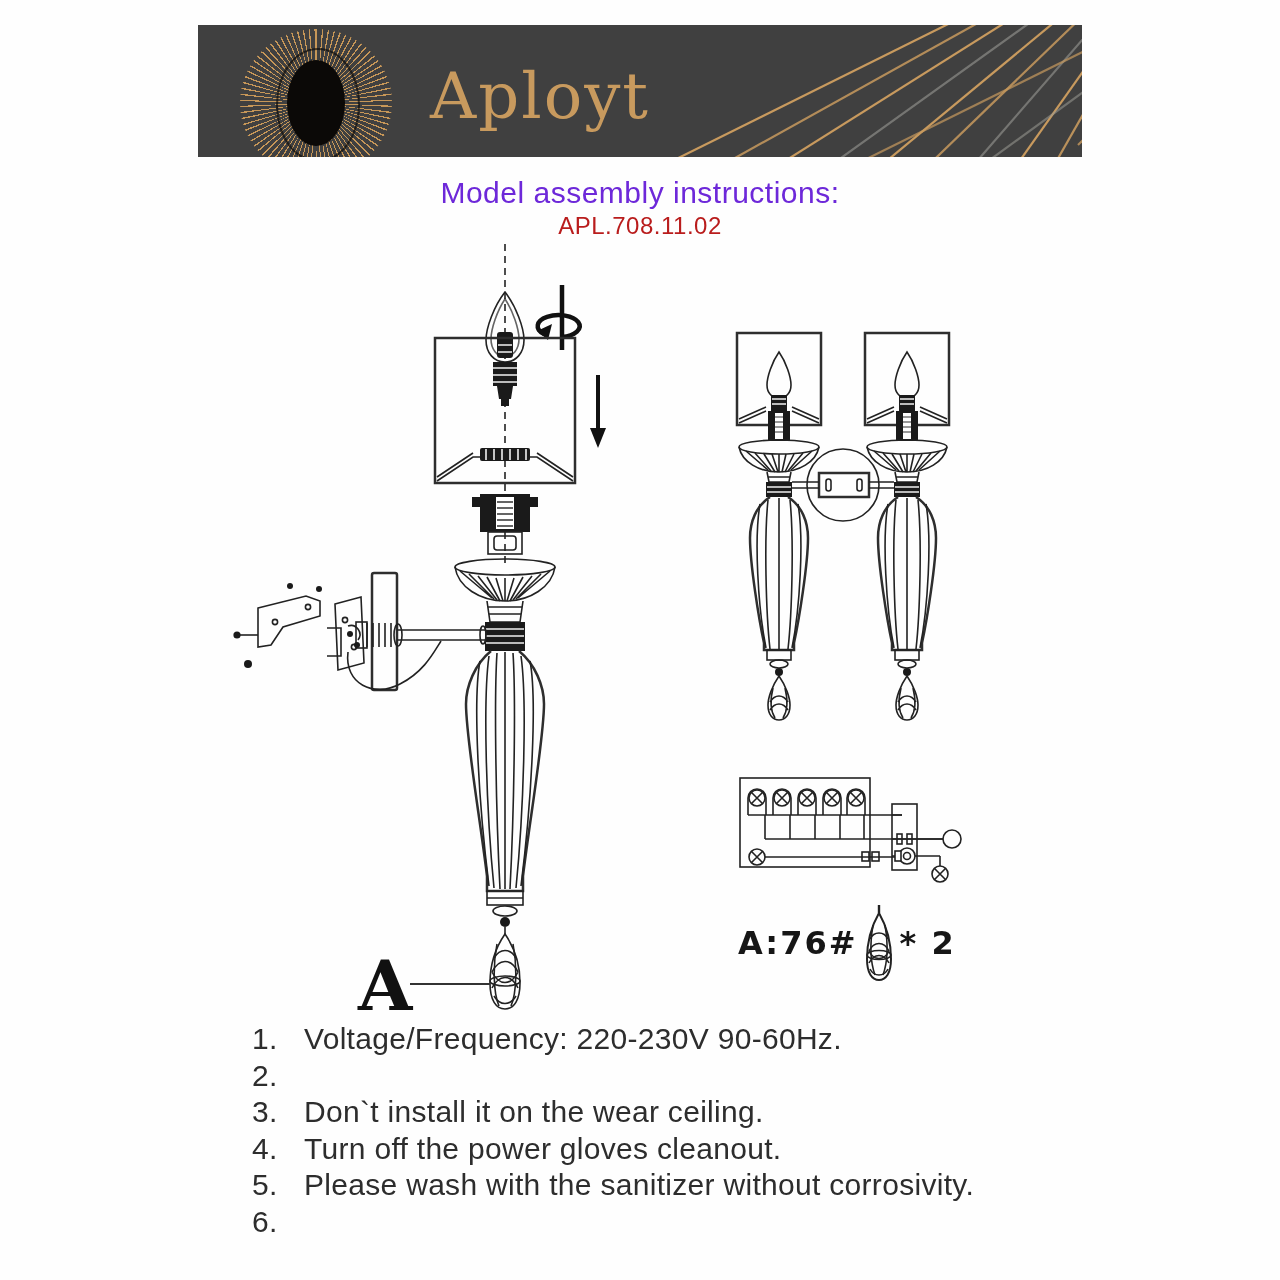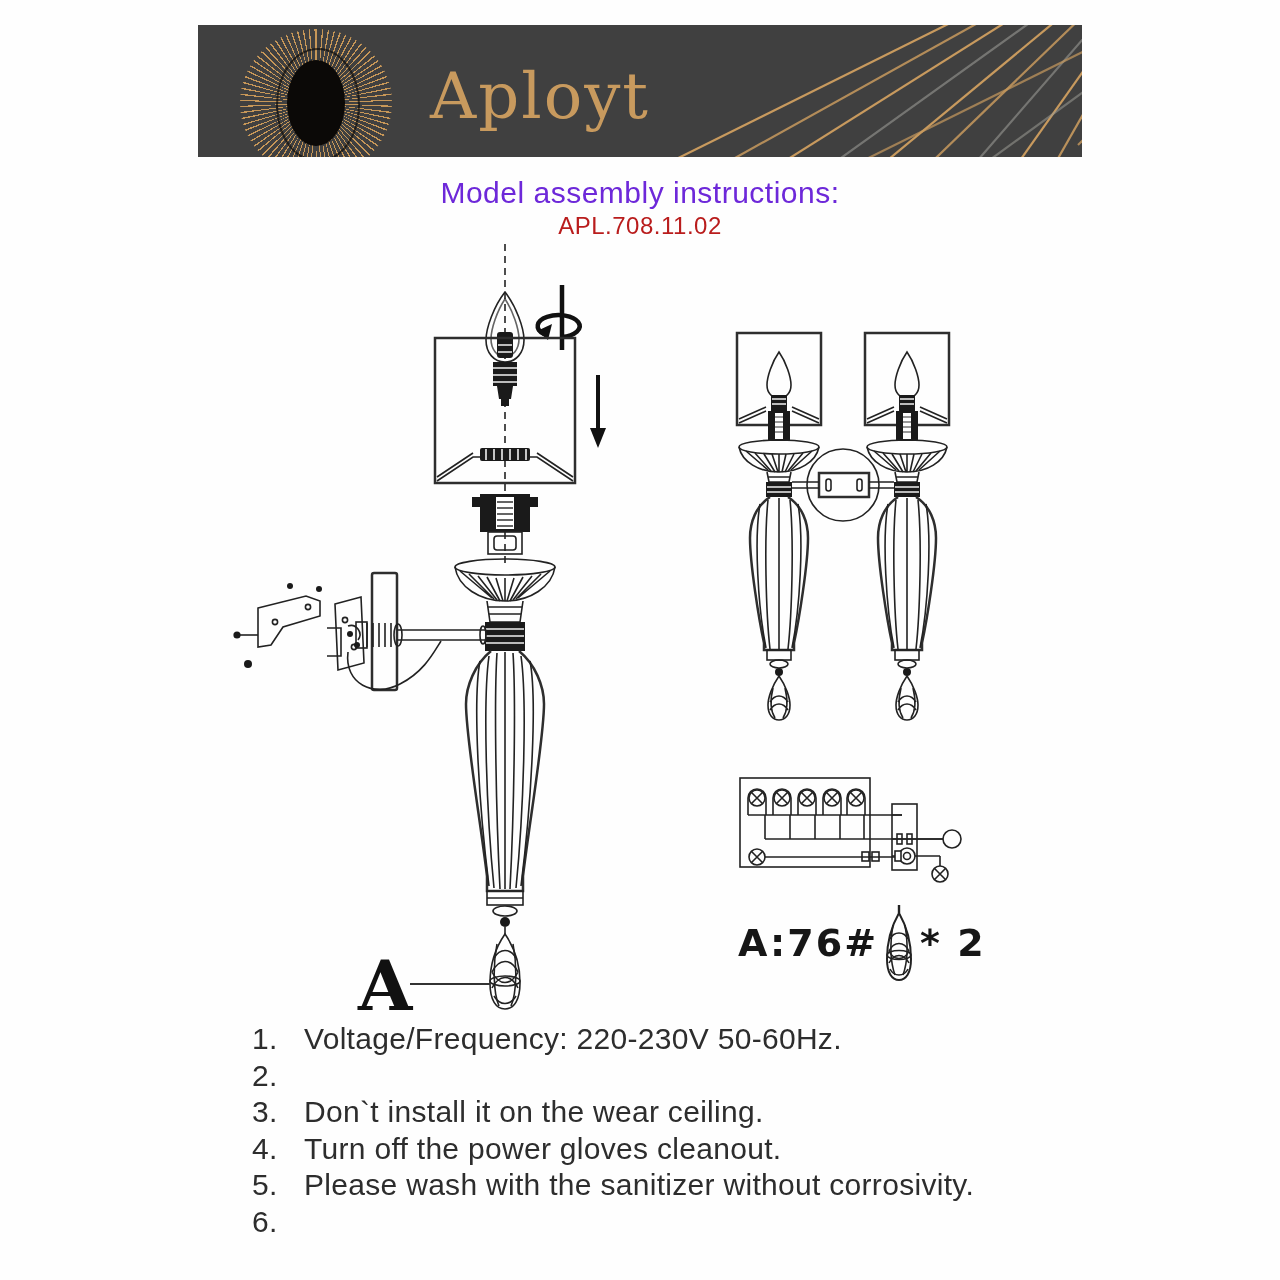--- a/index.html
+++ b/index.html
@@ -23,21 +23,21 @@
              font-size:24px;letter-spacing:.5px;color:#b91c1c;}
 
   
   .diagram{position:absolute;}
   svg .ln{stroke:#222;stroke-width:1.6;fill:none;}
   svg .thk{stroke:#2e2e2e;stroke-width:2.5;fill:none;}
   svg .fil{fill:#1a1a1a;stroke:none;}
 
   
   .note{position:absolute;left:738px;top:903px;display:flex;align-items:center;gap:6px;}
-  .note .t{font-size:38px;font-weight:bold;color:#161616;letter-spacing:2px;font-family:"DejaVu Sans","Liberation Sans",sans-serif;}
+  .note .t{font-size:32px;font-weight:bold;color:#161616;letter-spacing:2px;font-family:"DejaVu Sans","Liberation Sans",sans-serif;}
 
   
   .inst{position:absolute;left:252px;top:1021px;width:830px;}
   .inst-row{display:flex;line-height:36.6px;font-size:30px;color:#2d2d2d;letter-spacing:.3px;}
   .inst-row .num{width:52px;flex:0 0 52px;}
 </style>
 </head>
 <body>
 
 <div id="page">
@@ -295,21 +295,21 @@
         <ellipse cx="15" cy="52" rx="12" ry="4.5"></ellipse>
         <path d="M9,22 C6,40 6,58 11,72 M21,22 C24,40 24,58 19,72"></path>
       </g>
     </svg>
     <span class="t">* 2</span>
   </div>
 
   <div class="inst">
     <div class="inst-row">
       <span class="num">1.</span>
-      <span>Voltage/Frequency: 220-230V 50-60Hz.</span>
+      <span>Voltage/Frequency: 220-230V 90-60Hz.</span>
     </div>
     <div class="inst-row">
       <span class="num">2.</span>
     </div>
     <div class="inst-row">
       <span class="num">3.</span>
       <span>Don`t install it on the wear ceiling.</span>
     </div>
     <div class="inst-row">
       <span class="num">4.</span>

